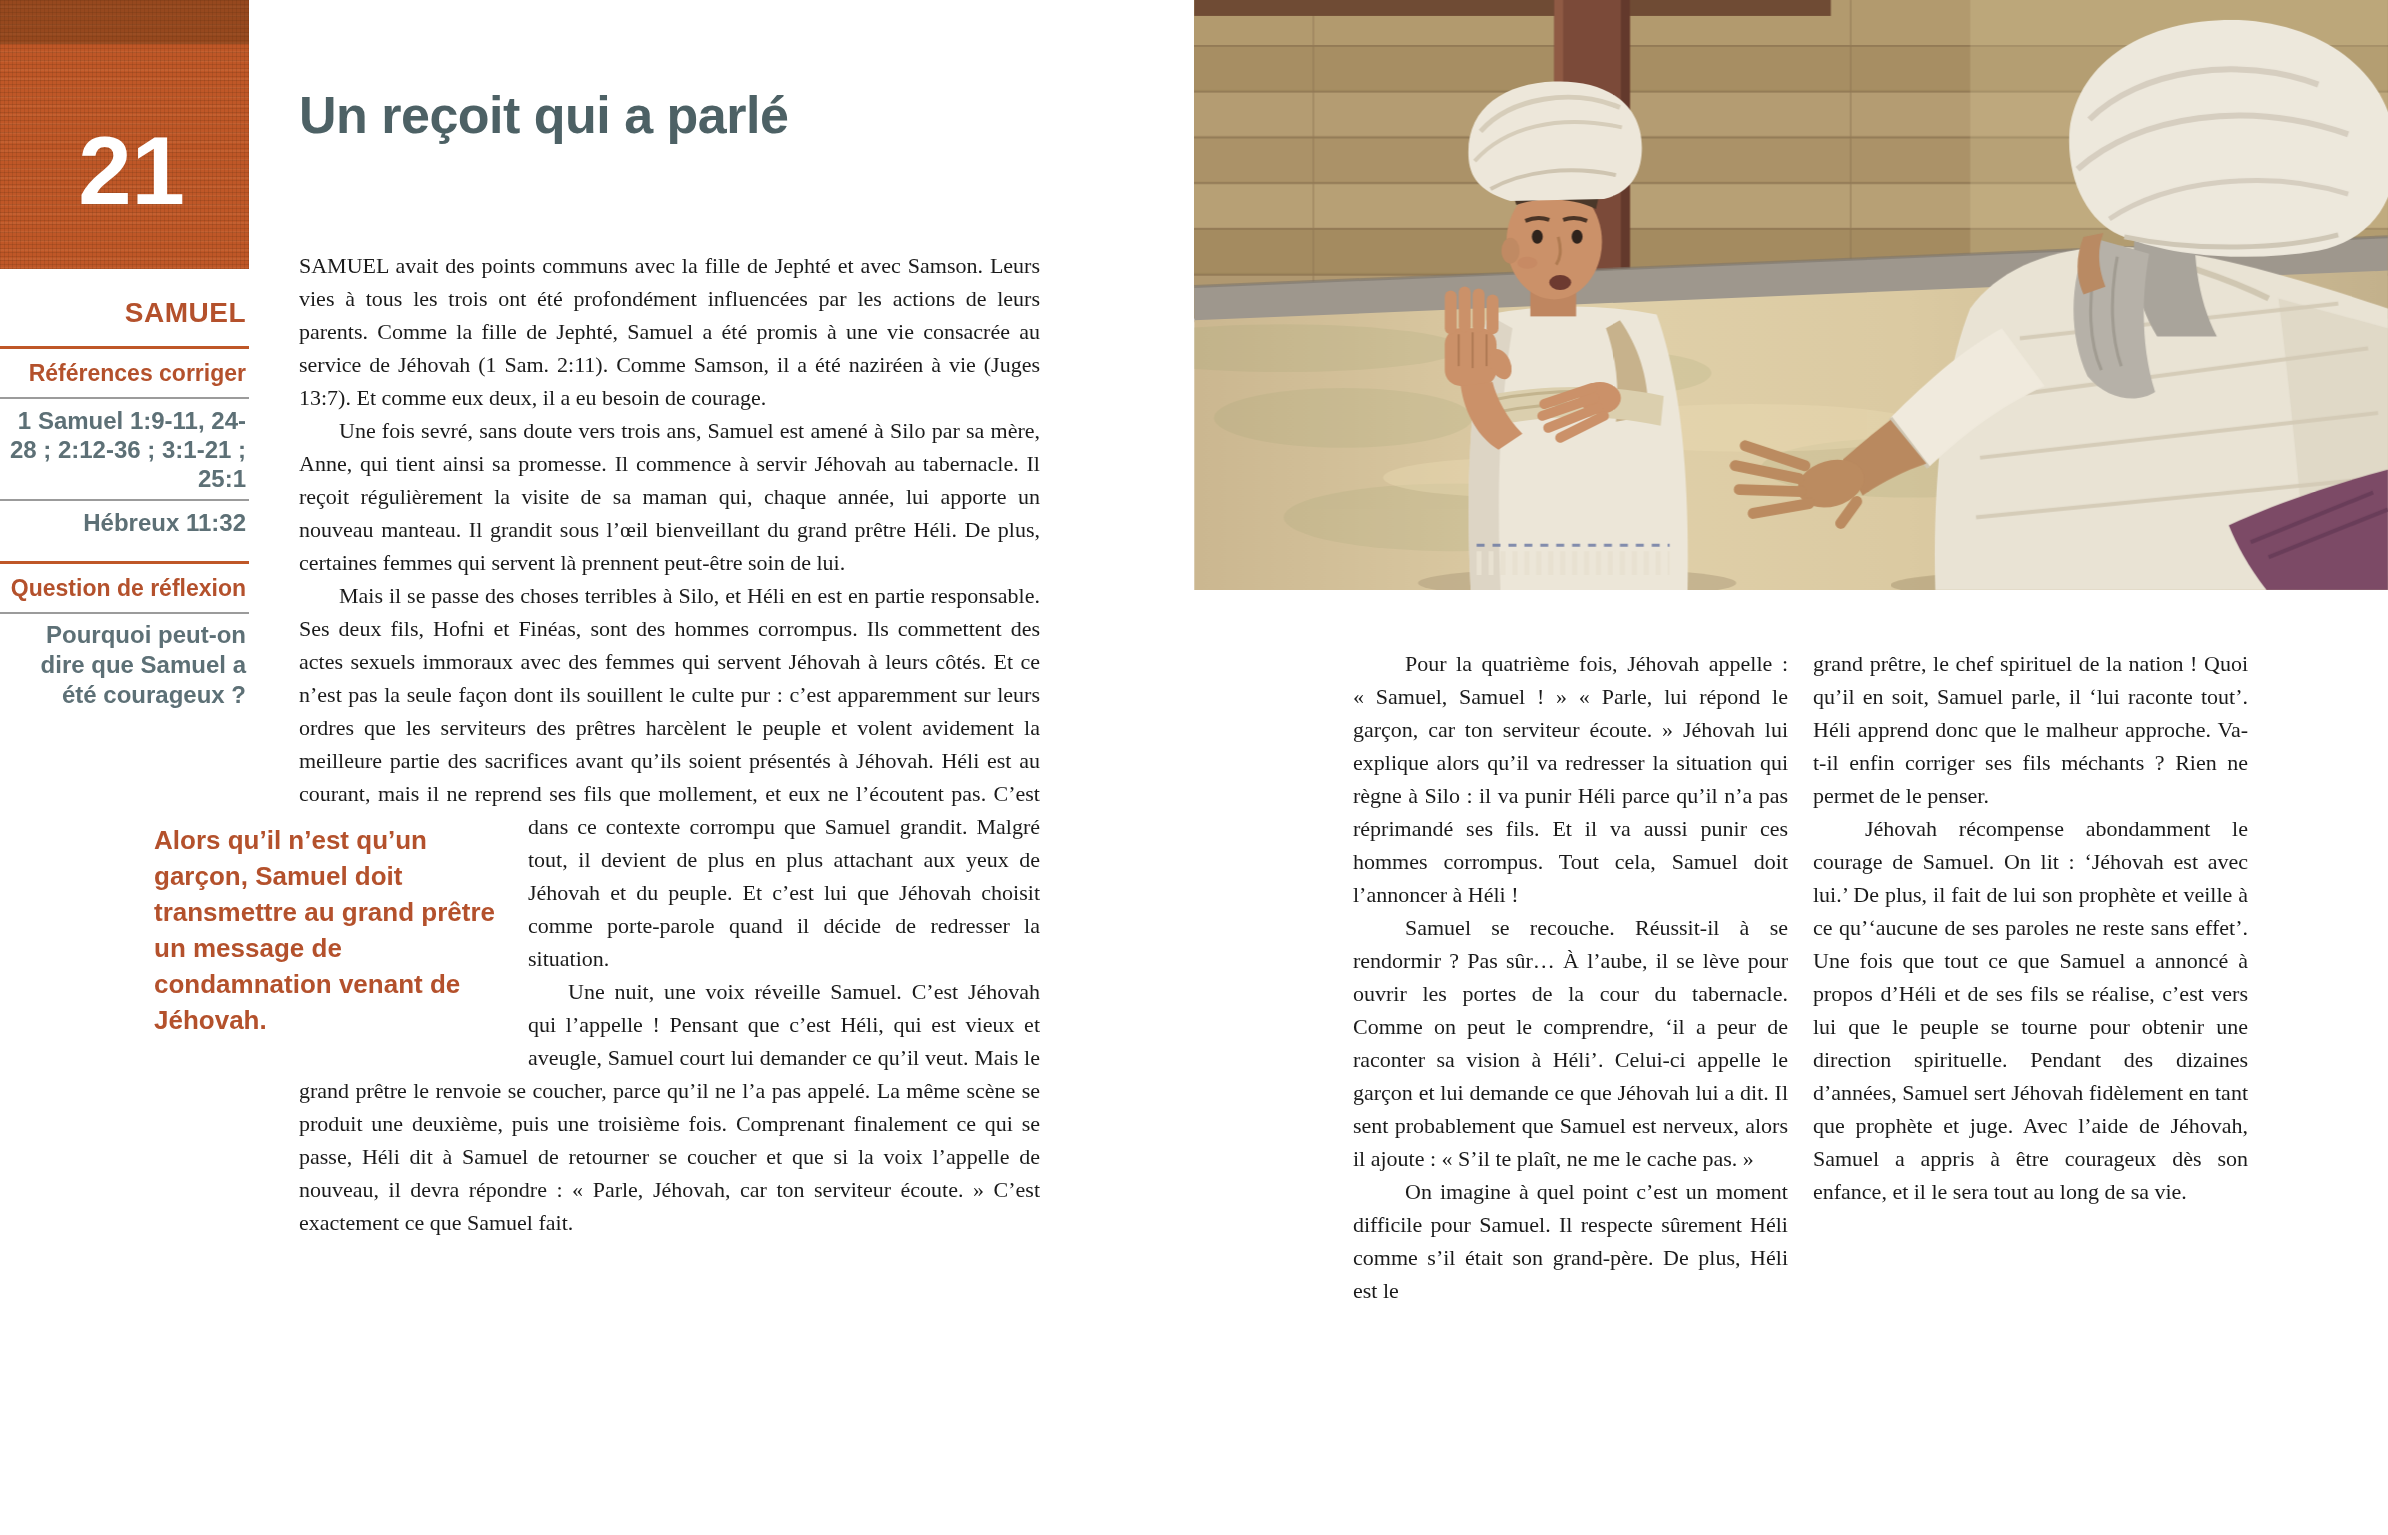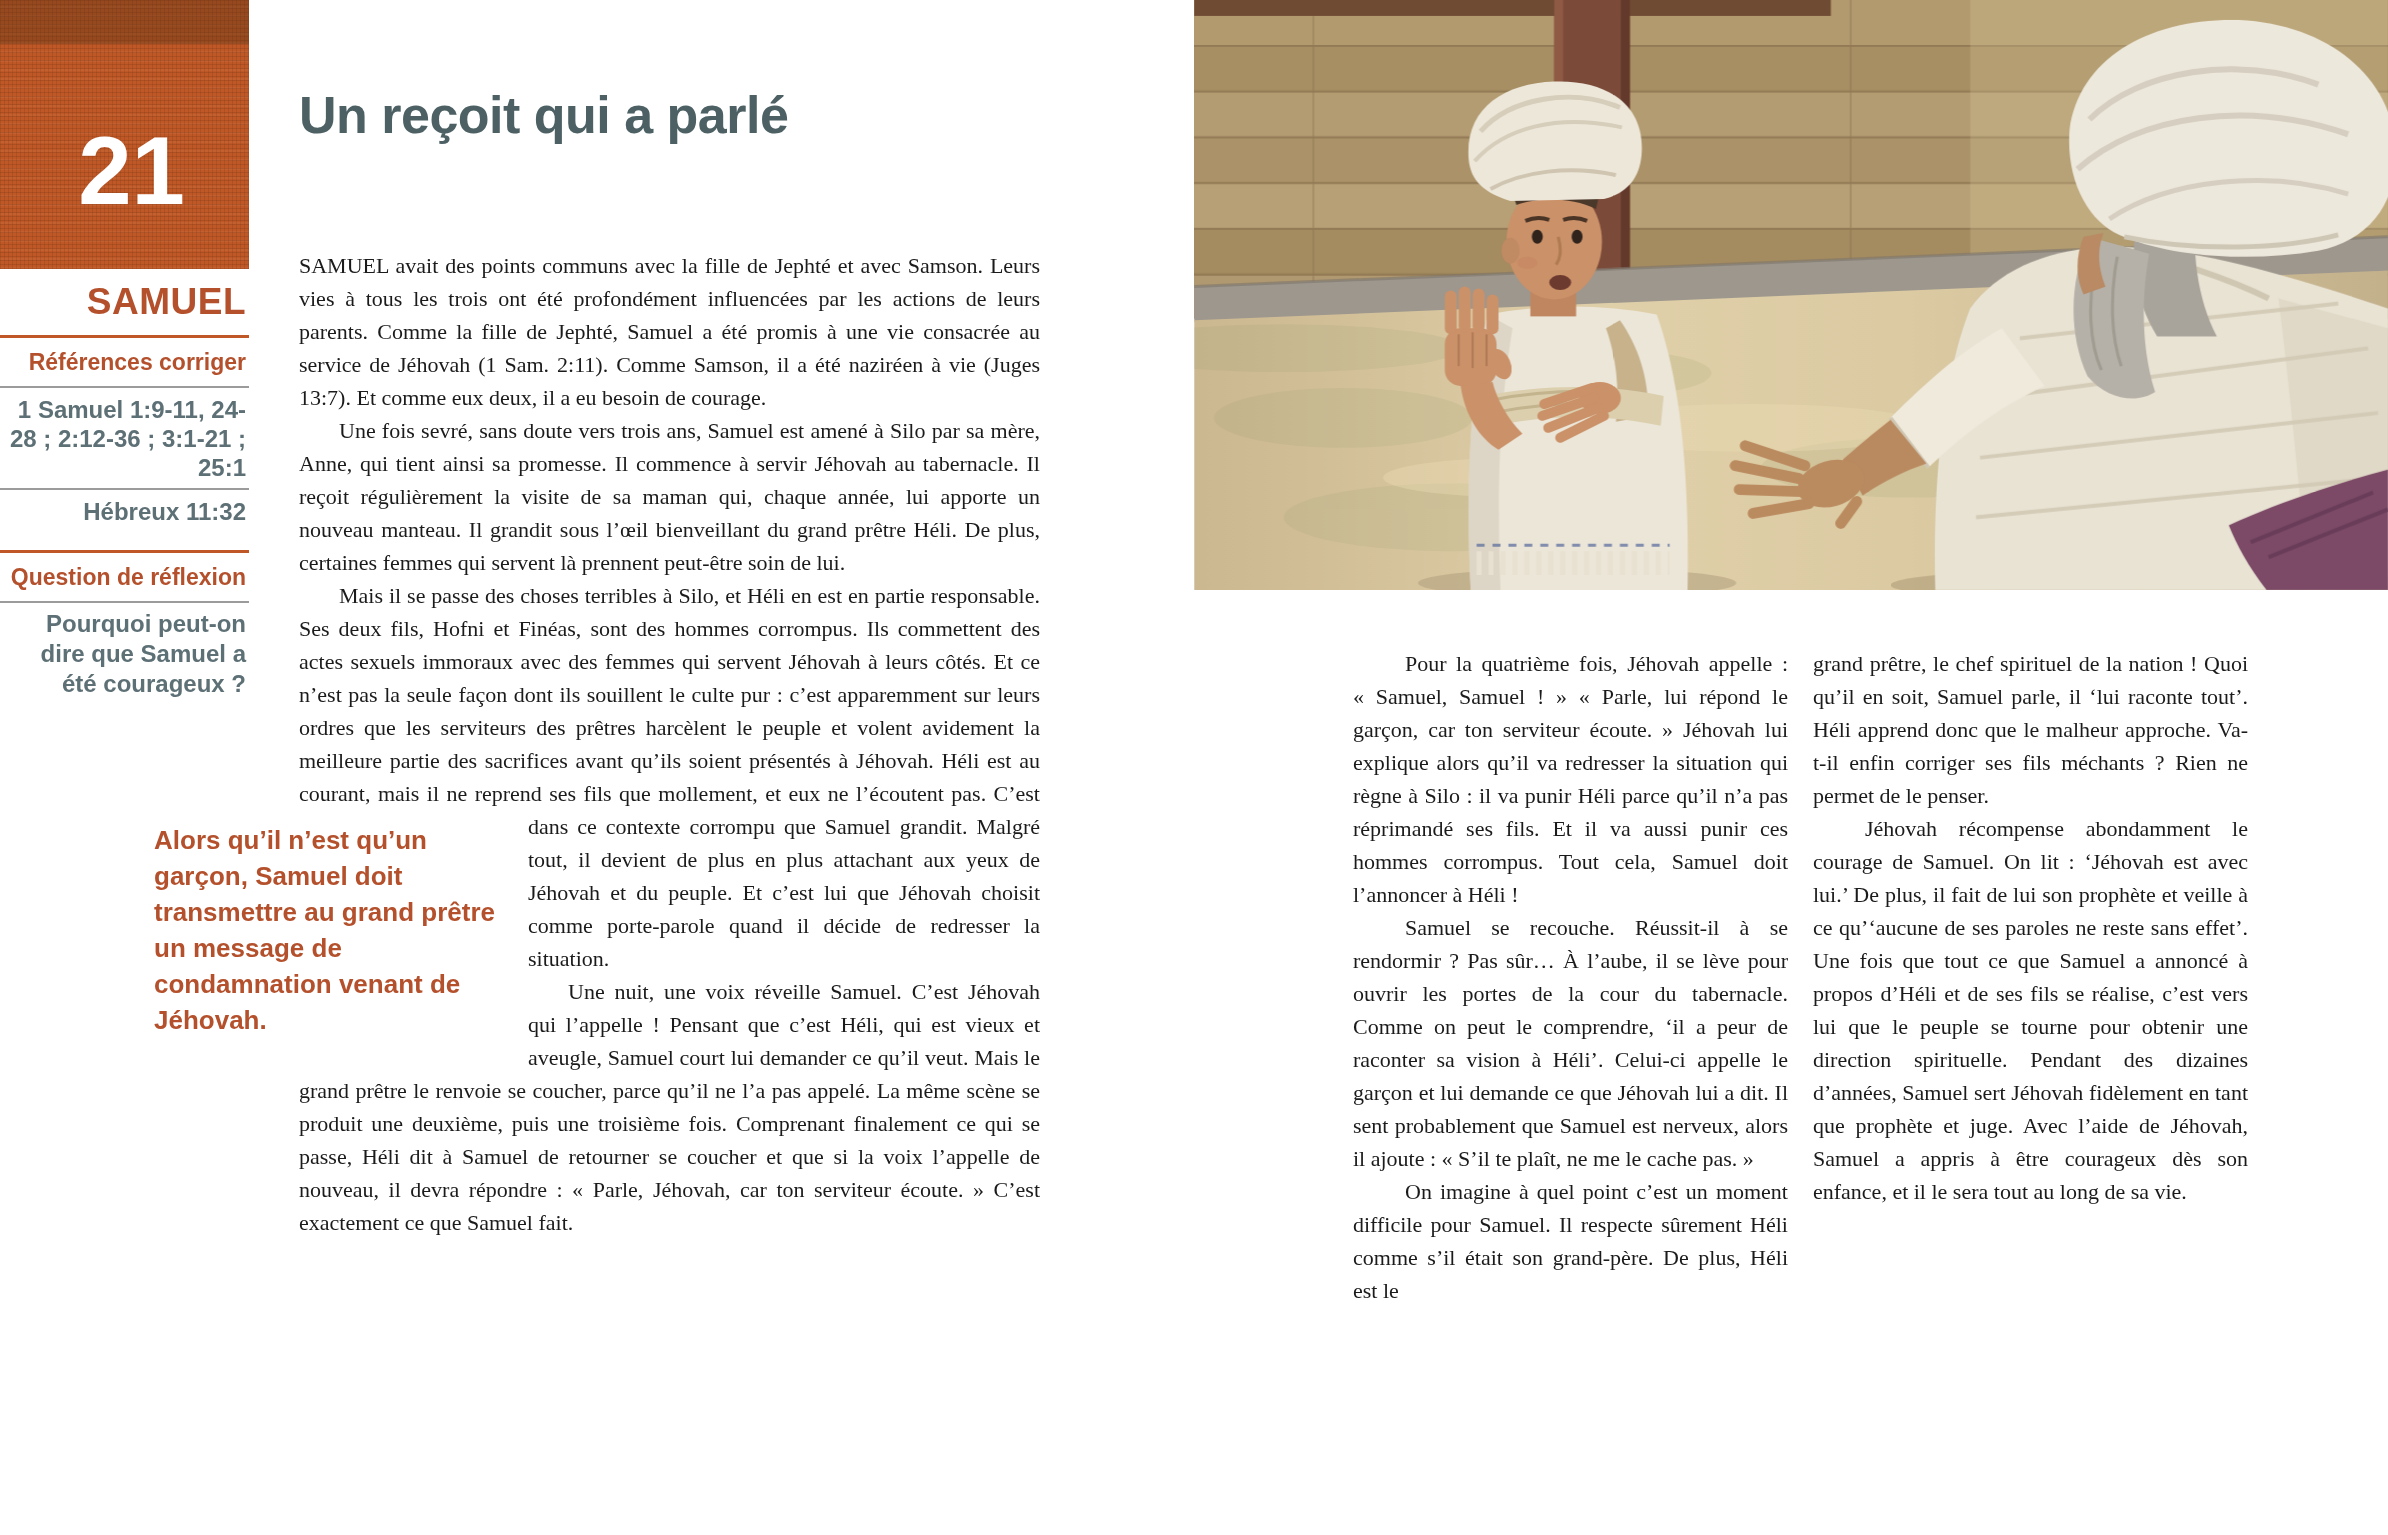--- a/index.html
+++ b/index.html
@@ -24,21 +24,21 @@
       repeating-linear-gradient(0deg, rgba(255,205,160,.07) 0 2px, rgba(0,0,0,0) 2px 9px);}
   .chapter-block::before{content:"";position:absolute;left:0;top:0;right:0;height:44px;
     background:rgba(84,48,16,.38);}
   .chapter-number{position:absolute;right:64px;bottom:50px;
     font-family:"Liberation Sans","DejaVu Sans",sans-serif;
     font-weight:700;font-size:96px;line-height:1;color:#ffffff;}
 
   
   .sidebar{position:absolute;left:0;top:269px;width:249px;text-align:right;
     font-family:"Liberation Sans","DejaVu Sans",sans-serif;}
-  .book-label{margin-top:19px;padding-right:3px;font-weight:700;font-size:37px;line-height:28px;
+  .book-label{margin-top:30px;padding-right:3px;font-weight:700;font-size:28px;line-height:28px;
     letter-spacing:0.5px;color:var(--deep_orange_text);}
   .rule{border:0;height:0;width:100%;}
   .rule.orange{border-top:3px solid var(--accent_orange);}
   .rule.gray{border-top:2px solid var(--rule_gray);}
   .r1{margin-top:19px;} .r2{margin-top:11px;} .r3{margin-top:6px;}
   .r4{margin-top:24px;} .r5{margin-top:11px;}
   .side-heading{margin-top:11px;padding-right:3px;font-weight:700;font-size:23px;line-height:26px;
     color:var(--deep_orange_text);}
   .side-item{margin-top:7px;padding-right:3px;font-weight:700;font-size:24px;line-height:29px;
     color:var(--sidebar_text);}

